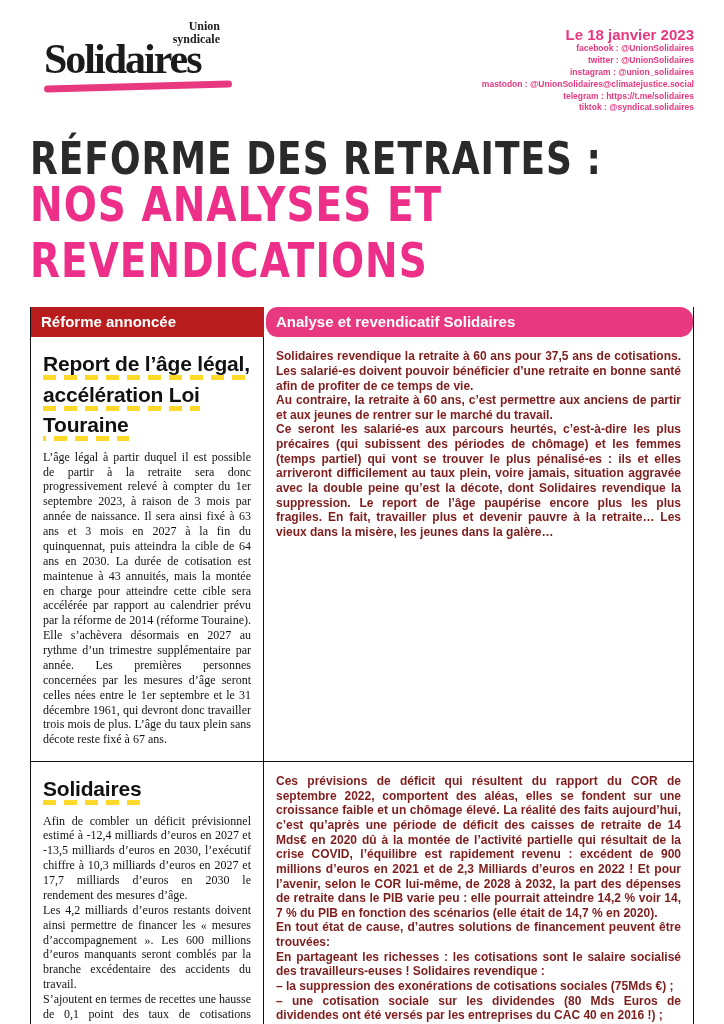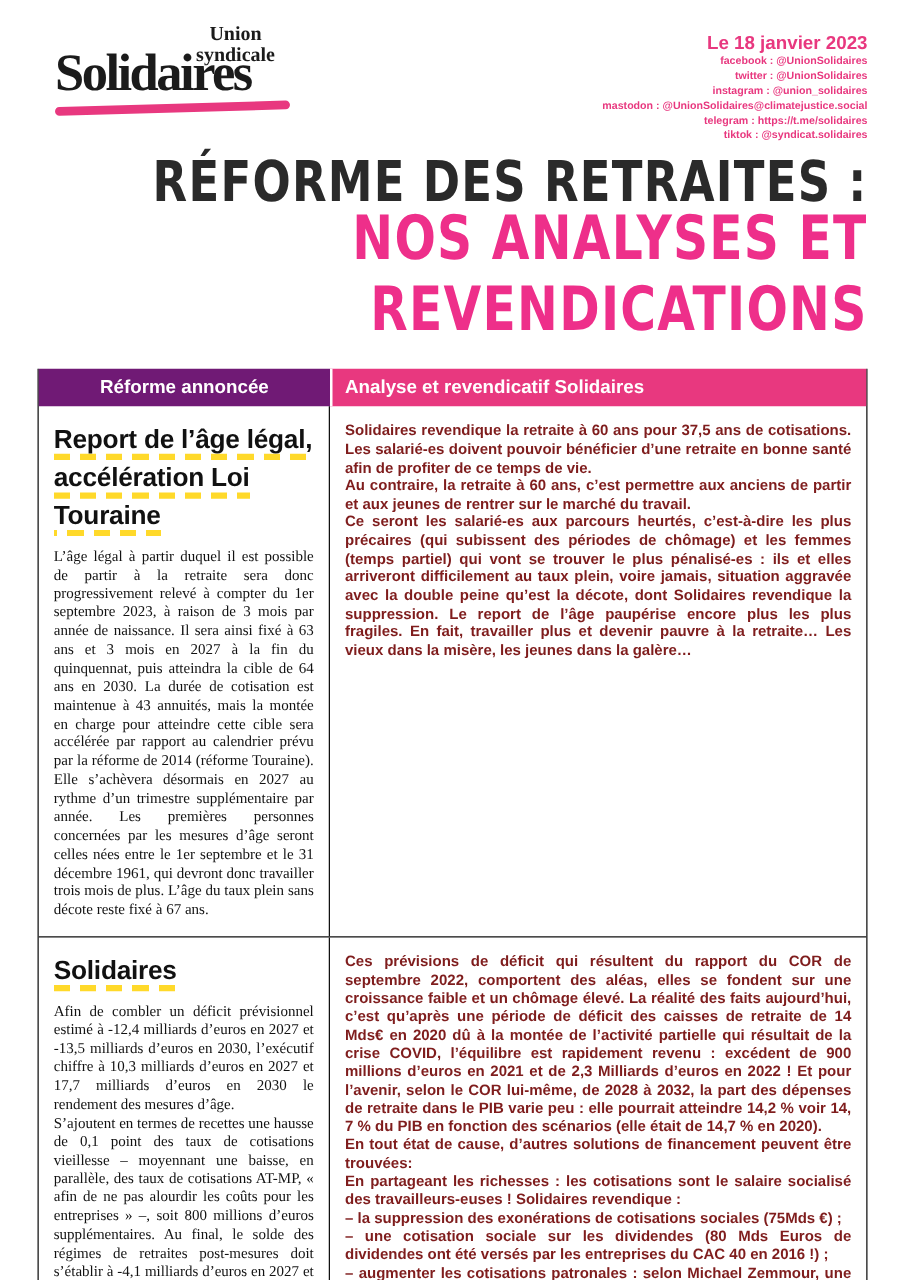--- a/index.html
+++ b/index.html
@@ -6,48 +6,48 @@
   body { background:#888; }
   .page {
     width:724px; min-height:1024px; margin:0 auto; background:#ffffff;
     font-family:"Liberation Sans", sans-serif; color:#1b1b1b;
     padding:20px 30px 0 30px; position:relative;
   }
   
   .header { display:flex; justify-content:space-between; align-items:flex-start; padding-left:14px; }
   .logo-block { position:relative; width:190px; padding-top:4px; }
   .logo-union {
-    position:absolute; top:0; right:14px; text-align:center;
-    font-family:"Liberation Serif", serif; font-weight:bold; font-size:16px; line-height:1.05; color:#1b1b1b;
+    position:absolute; top:0; right:14px; text-align:right;
+    font-family:"Liberation Serif", serif; font-weight:bold; font-size:12px; line-height:1.05; color:#1b1b1b;
   }
   .logo-name {
     font-family:"Liberation Serif", serif; font-weight:bold; font-size:42px; letter-spacing:-2px;
     color:#1b1b1b; line-height:1; margin-top:14px;
   }
   .logo-swoosh { height:7px; width:188px; background:#e8387f; border-radius:4px; transform:rotate(-1.6deg); margin-top:3px; }
   .date-block { text-align:right; color:#e8387f; padding-top:6px; }
   .date-line { font-size:15px; font-weight:bold; letter-spacing:0; }
   .social-line { font-size:8.5px; font-weight:bold; line-height:1.4; }
   
-  .main-title { text-align:right; margin-top:12px; }
+  .main-title { text-align:left; margin-top:24px; }
   .title-line {
     font-family:"DejaVu Sans", sans-serif; font-weight:bold; letter-spacing:1px;
     transform:scaleY(1.25); transform-origin:center;
   }
   .title-1 { font-size:36px; color:#2a2a2a; margin-bottom:8px; }
   .title-2 { font-size:39px; color:#ee2f8a; }
   
   .table {
     margin-top:30px;
     border-left:1.5px solid #111; border-right:1.5px solid #111; border-bottom:4px solid #111;
   }
   .trow { display:grid; grid-template-columns:233px 1fr; }
   .thead .cell { padding:6px 10px 7px 10px; font-weight:bold; font-size:15px; color:#ffffff; }
-  .thead .cell-left { background:#701a75;text-align:center; }
-  .thead .cell-right { background:#e8387f; border-left:2.5px solid #ffffff; }
+  .thead .cell-left { background:#b91c1c; }
+  .thead .cell-right { background:#e8387f; border-left:2.5px solid #ffffff;border-radius:13px; }
   .body-row .cell { padding:12px 12px 14px 12px; }
   .body-row .cell-left { border-right:1.5px solid #111; }
   .body-row + .body-row { border-top:1.5px solid #111; }
   .section-heading { font-weight:bold; font-size:21px; letter-spacing:-0.2px; line-height:1.45; margin-bottom:9px; color:#111; }
   .dash-underline {
     background:repeating-linear-gradient(90deg, #ffd92a 0 13px, rgba(0,0,0,0) 13px 21px) left 100%/100% 5px no-repeat;
     padding-bottom:5px;
   }
   .serif-body { font-family:"Liberation Serif", serif; font-size:12px; line-height:1.24; text-align:justify; color:#121212; }
   .serif-body p { margin:0; }
@@ -110,20 +110,21 @@
       </div>
     </div>
 
     <div class="trow body-row">
       <div class="cell cell-left">
         <div class="section-heading">
           <span class="dash-underline">Solidaires</span>
         </div>
         <div class="serif-body">
           <p>Afin de combler un déficit prévisionnel estimé à -12,4 milliards d’euros en 2027 et -13,5 milliards d’euros en 2030, l’exécutif chiffre à 10,3 milliards d’euros en 2027 et 17,7 milliards d’euros en 2030 le rendement des mesures d’âge.</p>
+          <p>Les 4,2 milliards d’euros restants doivent ainsi permettre de financer les « mesures d’accompagnement ». Les 600 millions d’euros manquants seront comblés par la branche excédentaire des accidents du travail.</p>
           <p>S’ajoutent en termes de recettes une hausse de 0,1 point des taux de cotisations vieillesse – moyennant une baisse, en parallèle, des taux de cotisations AT-MP, « afin de ne pas alourdir les coûts pour les entreprises » –, soit 800 millions d’euros supplémentaires. Au final, le solde des régimes de retraites post-mesures doit s’établir à -4,1 milliards d’euros en 2027 et +300 millions en 2030, prévoit le gouvernement. Reste encore à financer le relèvement des petites pensions pour les retraités actuels, évaluée à 1 milliard d’euros. Ce qui peut passer par « une solidarité interbranche ».</p>
         </div>
       </div>
       <div class="cell cell-right">
         <div class="pink-body">
           <p>Ces prévisions de déficit qui résultent du rapport du COR de septembre 2022, comportent des aléas, elles se fondent sur une croissance faible et un chômage élevé. La réalité des faits aujourd’hui, c’est qu’après une période de déficit des caisses de retraite de 14 Mds€ en 2020 dû à la montée de l’activité partielle qui résultait de la crise COVID, l’équilibre est rapidement revenu : excédent de 900 millions d’euros en 2021 et de 2,3 Milliards d’euros en 2022 ! Et pour l’avenir, selon le COR lui-même, de 2028 à 2032, la part des dépenses de retraite dans le PIB varie peu : elle pourrait atteindre 14,2 % voir 14, 7 % du PIB en fonction des scénarios (elle était de 14,7 % en 2020).</p>
           <p>En tout état de cause, d’autres solutions de financement peuvent être trouvées:</p>
           <p>En partageant les richesses : les cotisations sont le salaire socialisé des travailleurs-euses ! Solidaires revendique :</p>
           <p>– la suppression des exonérations de cotisations sociales (75Mds €) ;</p>
           <p>– une cotisation sociale sur les dividendes (80 Mds Euros de dividendes ont été versés par les entreprises du CAC 40 en 2016 !) ;</p>

